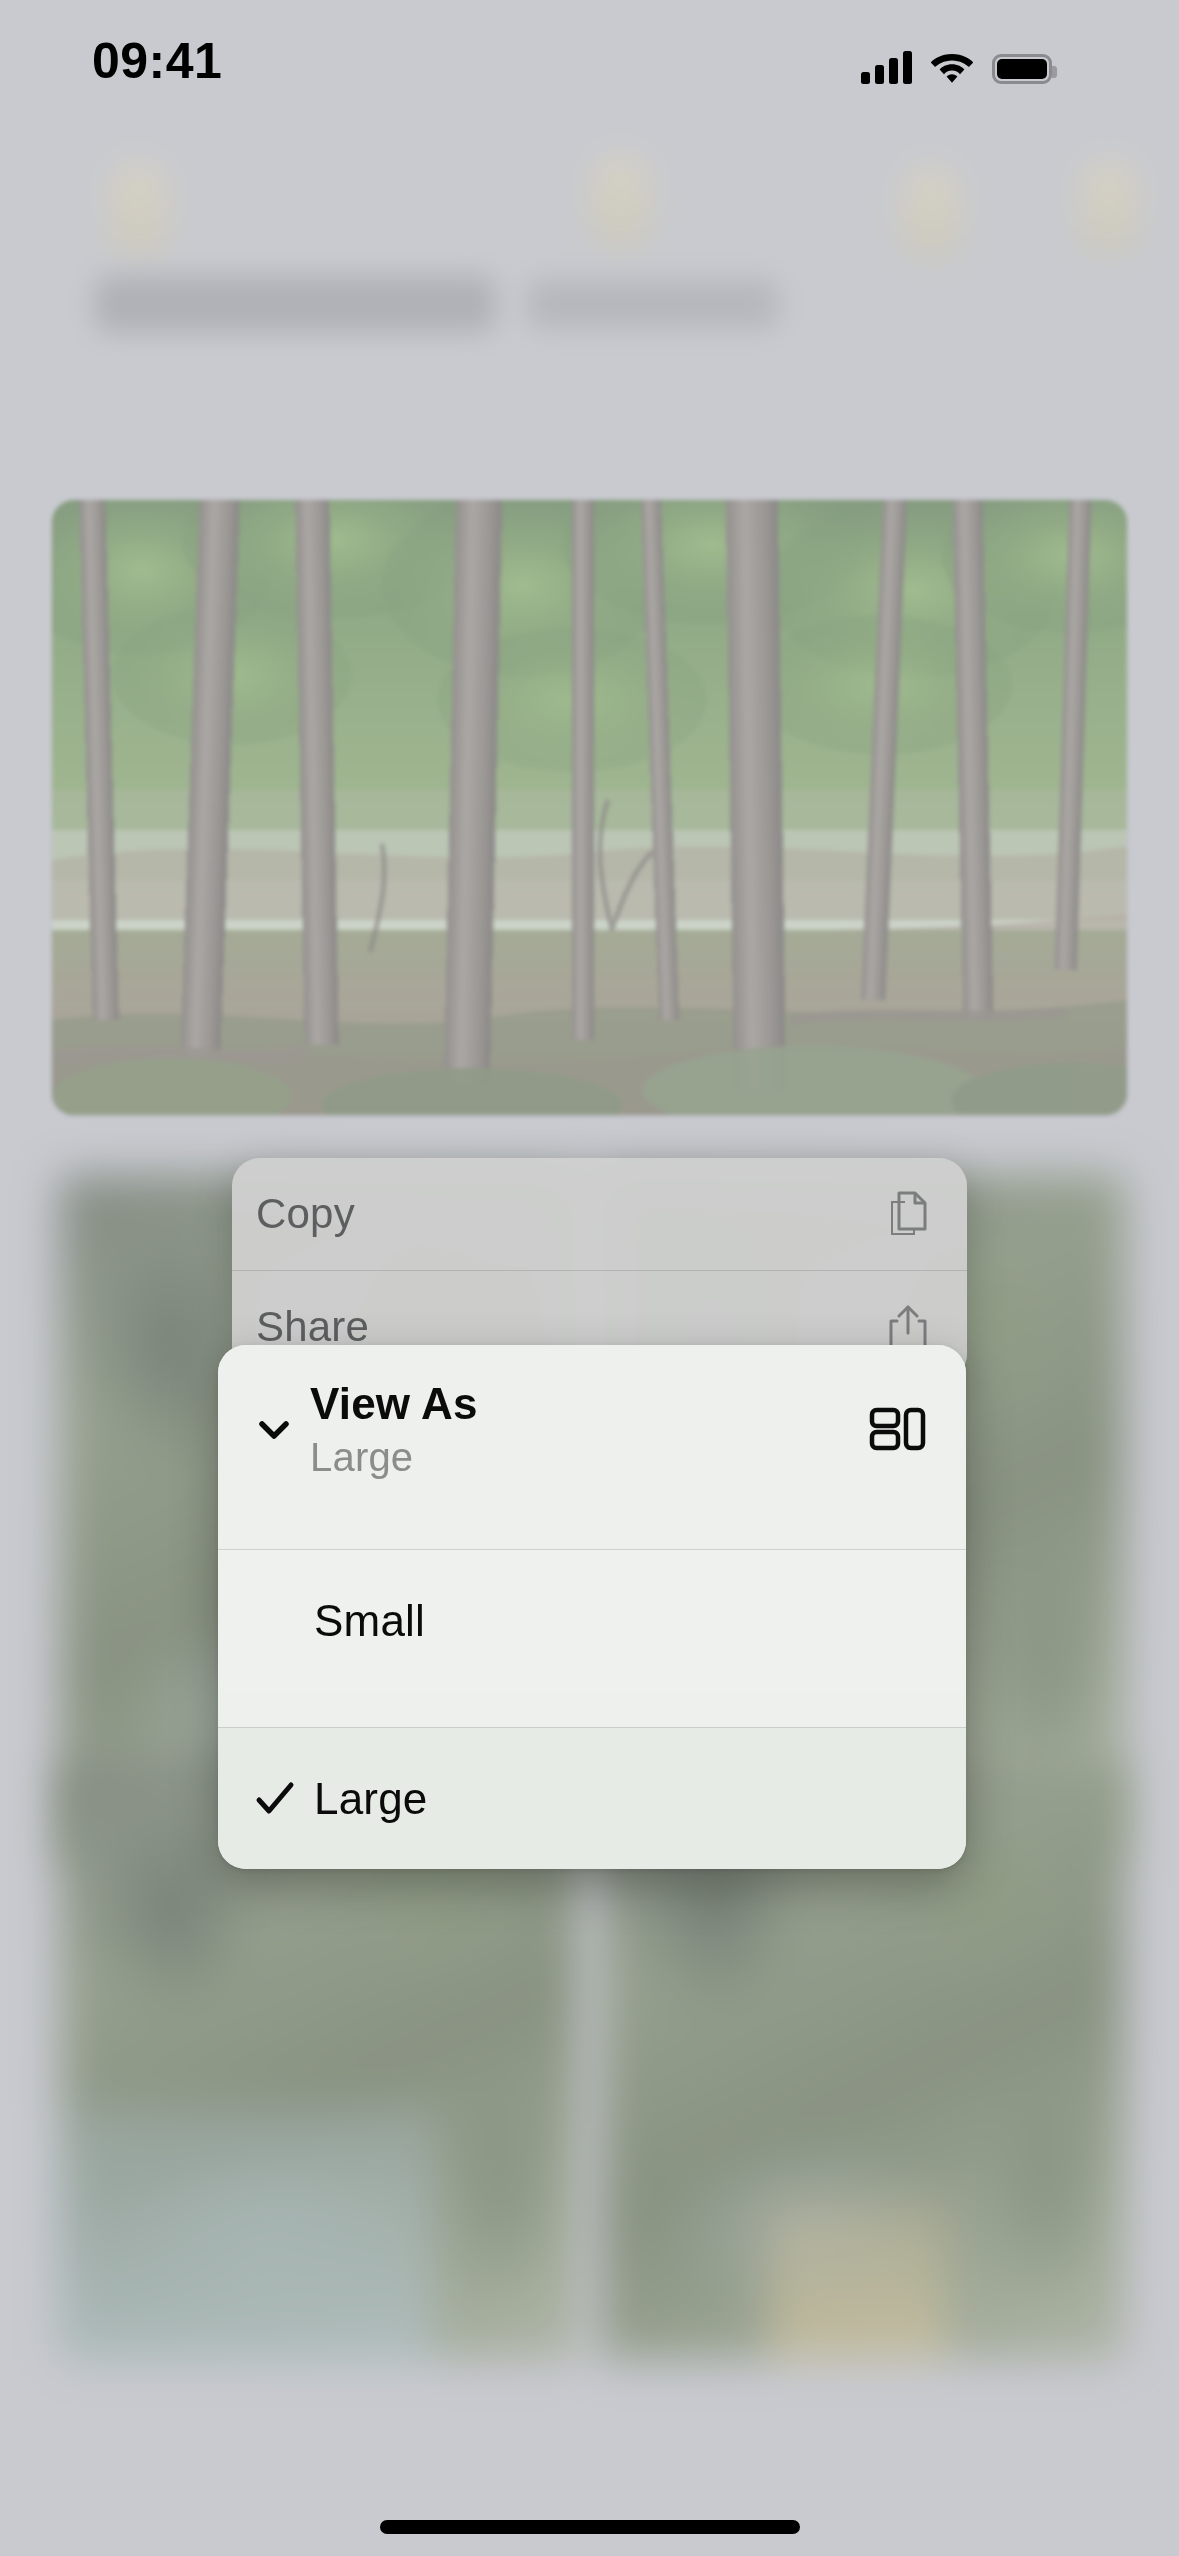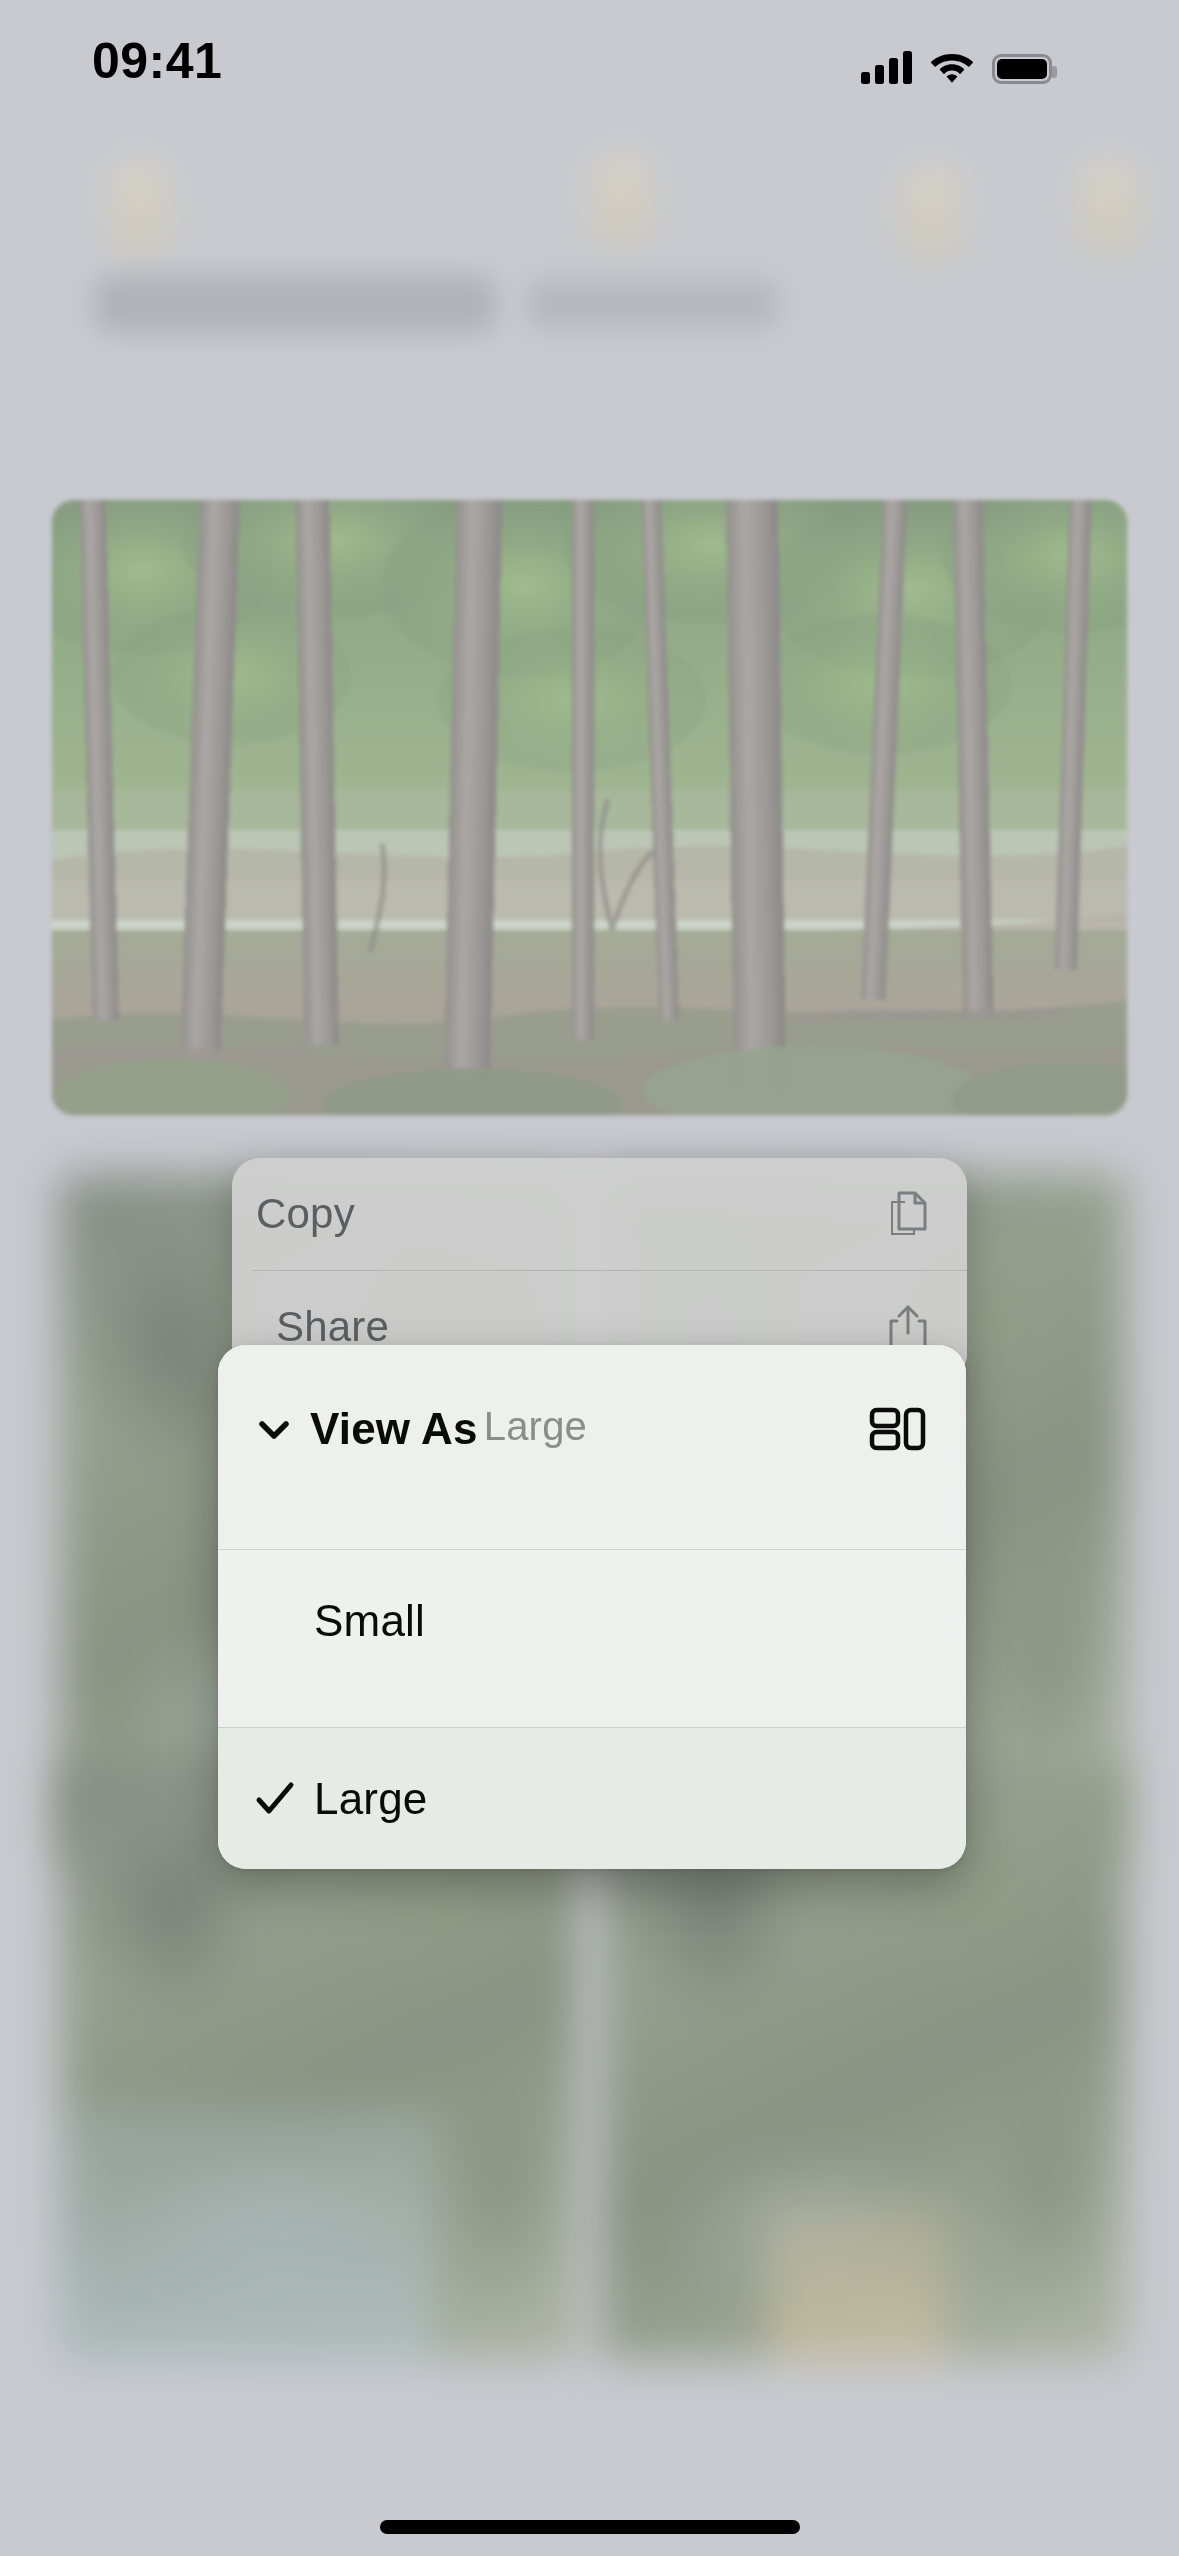--- a/index.html
+++ b/index.html
@@ -114,41 +114,41 @@
     z-index:30;
     background:rgba(206,207,206,.96);
     box-shadow:0 12px 40px rgba(0,0,0,.22);
   }
   .cm-row {
     position:relative; height:112px;
     display:flex; align-items:center;
     padding:0 36px 0 24px;
     color:#5d5e60;
   }
-  .cm-row + .cm-row { border-top:1.5px solid rgba(120,120,120,.30);margin-left:20px; }
+  .cm-row + .cm-row { border-top:1.5px solid rgba(120,120,120,.30); }
   .cm-label { font-size:42px; letter-spacing:.2px; flex:1; }
   .cm-icon { width:46px; height:52px; opacity:.72; }
 
   
   #submenu {
     position:absolute; left:218px; top:1345px;
     width:748px; border-radius:28px; overflow:hidden;
     z-index:40;
     background:#eef0ed;
     box-shadow:0 16px 48px rgba(0,0,0,.30), 0 2px 6px rgba(0,0,0,.10);
   }
   #submenu-header {
     position:relative;
     min-height:168px;
     display:flex; align-items:center;
     padding:22px 40px 22px 34px;
     background:#eef0ed;
   }
   .sm-chevron { width:44px; height:44px; flex:0 0 44px; margin-right:14px; }
-  .sm-head-text { flex:1; display:flex; flex-direction:row; gap:6px; }
+  .sm-head-text { flex:1; display:flex; flex-direction:column; gap:6px; }
   .sm-title { font-size:44px; font-weight:700; color:#0b0b0b; letter-spacing:.2px; }
   .sm-sub   { font-size:40px; color:#8b8d8b; letter-spacing:.2px; }
   .sm-grid-icon { width:58px; height:52px; flex:0 0 58px; }
 
   .sm-option {
     position:relative; height:142px;
     display:flex; align-items:center;
     padding:0 40px 0 34px;
     border-top:1.5px solid rgba(120,125,120,.26);
     background:#eef0ed;

